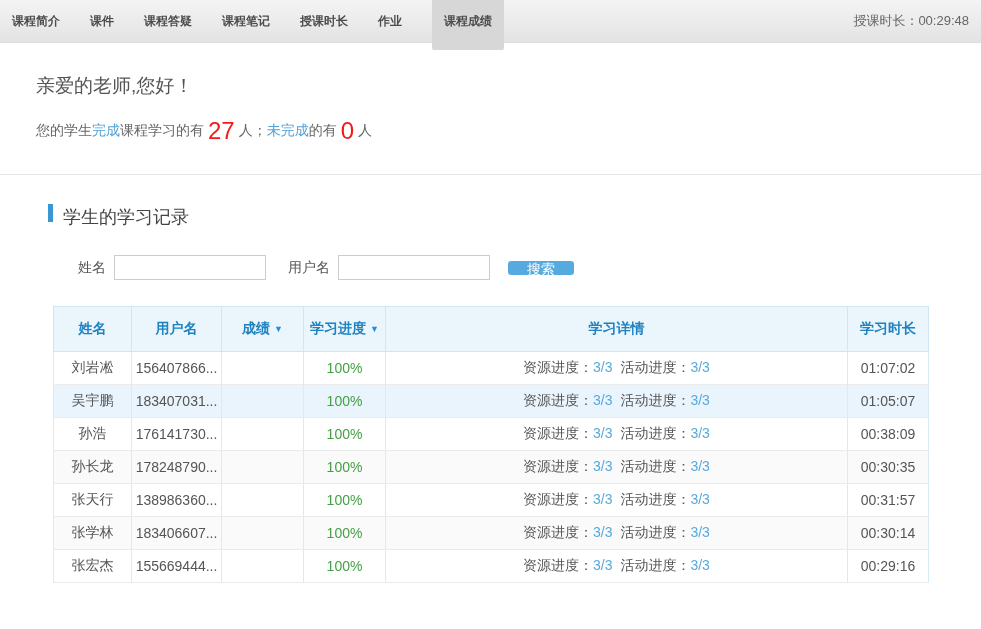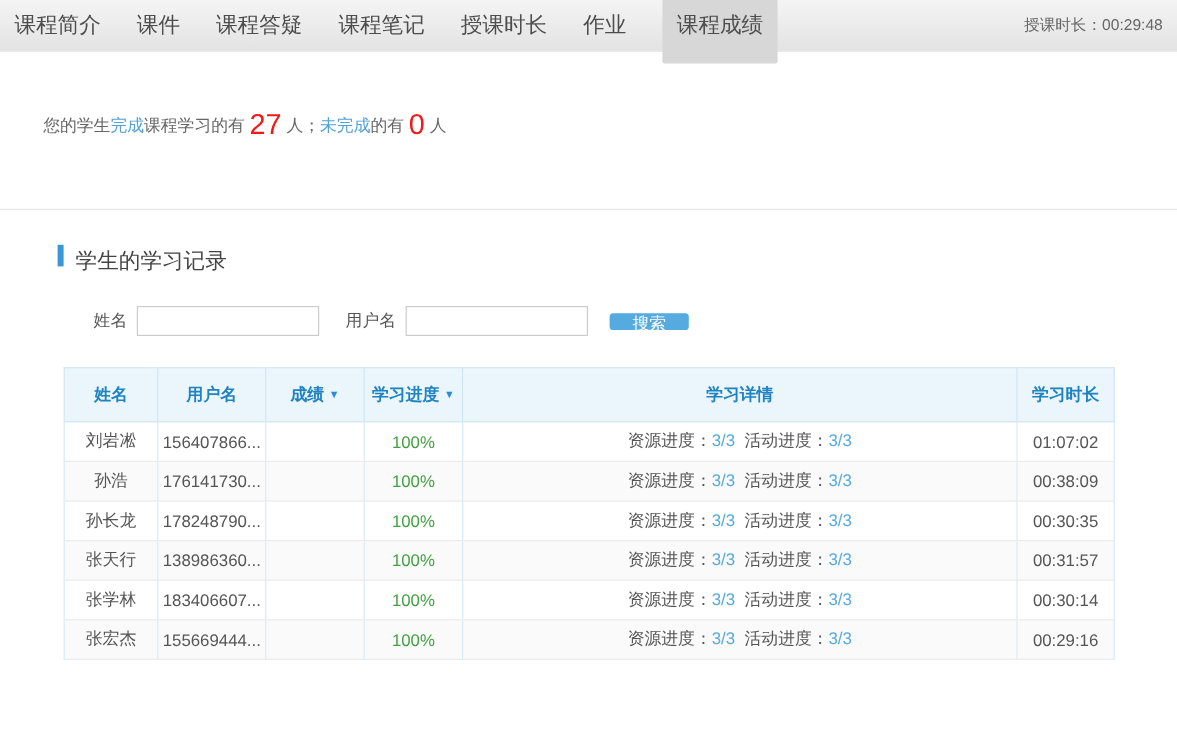--- a/index.html
+++ b/index.html
@@ -11,21 +11,21 @@
     --border-blue:#d8ecf8;
     --border-gray:#ebebeb;
   }
   *{margin:0;padding:0;box-sizing:border-box;}
   html,body{width:981px;height:629px;overflow:hidden;background:#fff;
     font-family:"Liberation Sans","DejaVu Sans",sans-serif;}
   
   .navbar{height:43px;background:linear-gradient(#f4f4f4,#e3e3e3);
     display:flex;align-items:center;padding:0 12px;border-bottom:1px solid #ddd;}
   .nav-tabs{display:flex;align-items:center;gap:30px;}
-  .nav-tab{font-size:18px;font-weight:normal;color:#4d4d4d;cursor:pointer;white-space:nowrap;}
+  .nav-tab{font-size:12px;font-weight:bold;color:#4d4d4d;cursor:pointer;white-space:nowrap;}
   .nav-tab.active{background:#d7d7d7;padding:20px 12px;border-radius:2px;}
   .nav-right{margin-left:auto;font-size:13px;color:#666;}
   
   .greeting{padding:30px 0 0 36px;height:132px;border-bottom:1px solid #e7e7e7;}
   .greeting-title{font-size:19px;color:#555;font-weight:normal;}
   .greeting-line{margin-top:20px;font-size:14px;color:#666;display:flex;align-items:center;}
   .greeting-line .lnk{color:#51a1d6;cursor:pointer;}
   .greeting-line .cnt{color:var(--red);font-size:24px;padding:0 4px;line-height:1;}
   
   .section-title{margin:22px 0 0 48px;display:flex;align-items:center;}
@@ -65,20 +65,21 @@
     <span class="nav-tab">课程答疑</span>
     <span class="nav-tab">课程笔记</span>
     <span class="nav-tab">授课时长</span>
     <span class="nav-tab">作业</span>
     <span class="nav-tab active">课程成绩</span>
   </div>
   <span class="nav-right">授课时长：00:29:48</span>
 </div>
 
 <div class="greeting">
+  <h1 class="greeting-title">亲爱的老师,您好！</h1>
   <div class="greeting-line">
     <span>您的学生 </span>
     <span class="lnk">完成</span>
     <span>课程学习的有</span>
     <span class="cnt">27</span>
     <span>人；</span>
     <span class="lnk">未完成</span>
     <span>的有</span>
     <span class="cnt">0</span>
     <span>人</span>
@@ -122,20 +123,31 @@
     <td>刘岩凇</td>
     <td>156407866...</td>
     <td></td>
     <td class="progress">100%</td>
     <td class="detail">
       <span class="lb1">资源进度：</span><a>3/3</a>
       <span class="lb2">活动进度：</span><a>3/3</a>
     </td>
     <td>01:07:02</td>
   </tr>
+      <tr class="hl">
+    <td>吴宇鹏</td>
+    <td>183407031...</td>
+    <td></td>
+    <td class="progress">100%</td>
+    <td class="detail">
+      <span class="lb1">资源进度：</span><a>3/3</a>
+      <span class="lb2">活动进度：</span><a>3/3</a>
+    </td>
+    <td>01:05:07</td>
+  </tr>
       <tr>
     <td>孙浩</td>
     <td>176141730...</td>
     <td></td>
     <td class="progress">100%</td>
     <td class="detail">
       <span class="lb1">资源进度：</span><a>3/3</a>
       <span class="lb2">活动进度：</span><a>3/3</a>
     </td>
     <td>00:38:09</td>

